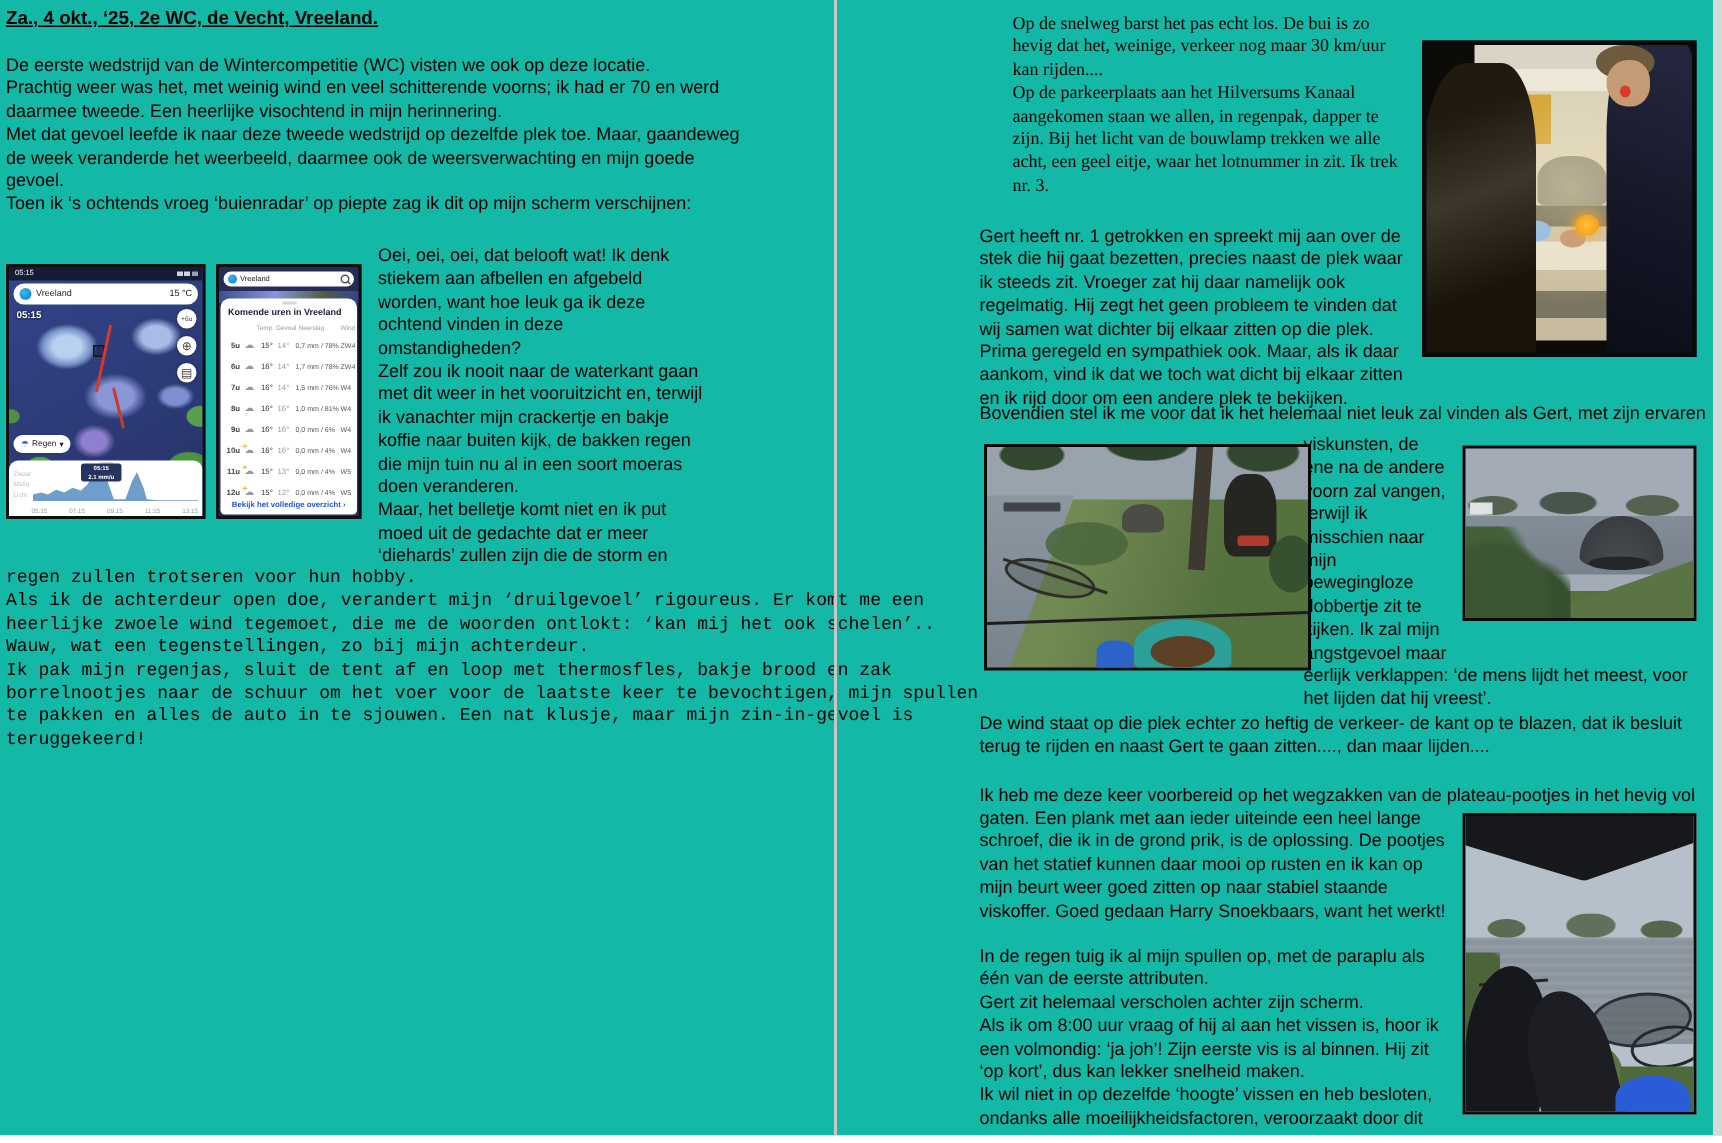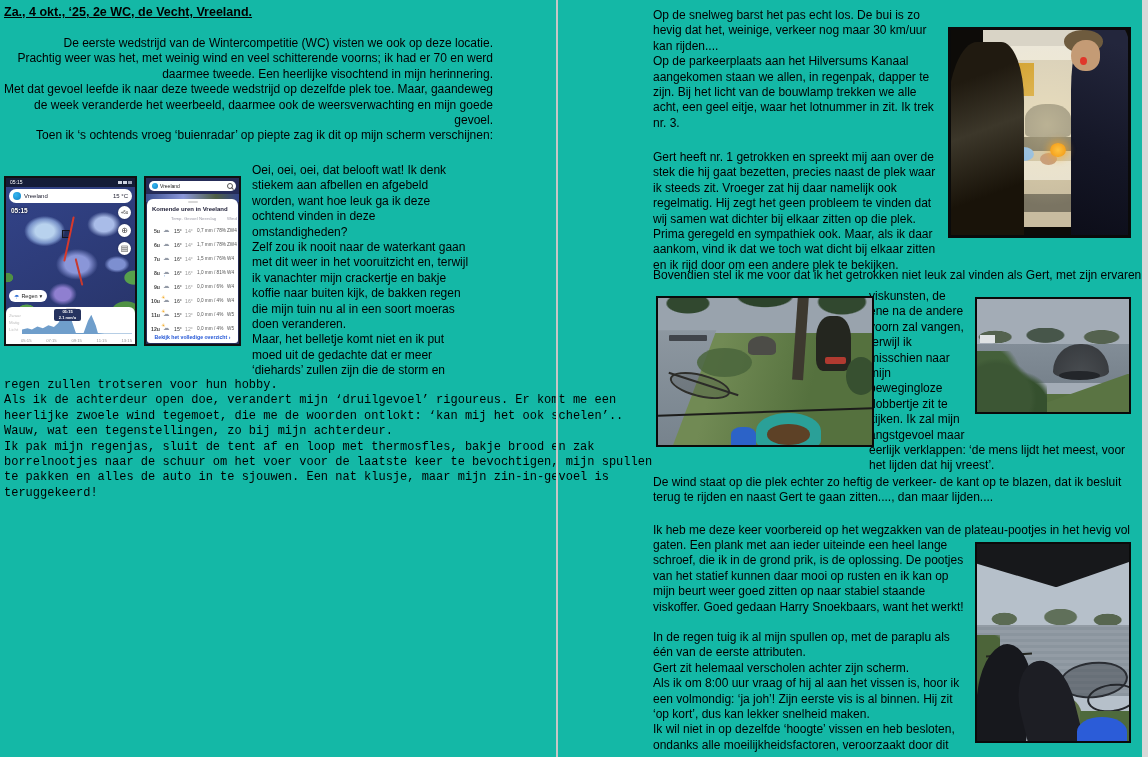--- a/index.html
+++ b/index.html
@@ -165,21 +165,21 @@
   .ph4-bucket{right:1%;bottom:-3%;width:33%;height:15%;background:#2b5cd8;border-radius:50% 50% 10% 10%;}
 </style>
 </head>
 <body>
 
 <div class="screen">
 
   <div>
     <div class="hd" style="left:4px;top:5px;">Za., 4 okt., ‘25, 2e WC, de Vecht, Vreeland.</div>
 
-    <div class="tx" style="left:4px;top:36px;text-align:right;">De eerste wedstrijd van de Wintercompetitie (WC) visten we ook op deze locatie.
+    <div class="tx" style="left:4px;top:36px;">De eerste wedstrijd van de Wintercompetitie (WC) visten we ook op deze locatie.
 Prachtig weer was het, met weinig wind en veel schitterende voorns; ik had er 70 en werd
 daarmee tweede. Een heerlijke visochtend in mijn herinnering.
 Met dat gevoel leefde ik naar deze tweede wedstrijd op dezelfde plek toe. Maar, gaandeweg
 de week veranderde het weerbeeld, daarmee ook de weersverwachting en mijn goede
 gevoel.
 Toen ik ‘s ochtends vroeg ‘buienradar’ op piepte zag ik dit op mijn scherm verschijnen:</div>
 
     <div class="p1">
       <div class="p1-map"></div>
       <div class="p1-marker"></div>
@@ -330,39 +330,39 @@
 Wauw, wat een tegenstellingen, zo bij mijn achterdeur.
 Ik pak mijn regenjas, sluit de tent af en loop met thermosfles, bakje brood en zak
 borrelnootjes naar de schuur om het voer voor de laatste keer te bevochtigen, mijn spullen
 te pakken en alles de auto in te sjouwen. Een nat klusje, maar mijn zin-in-gevoel is
 teruggekeerd!</div>
   </div>
 
   <div class="divider"></div>
 
   <div>
-    <div class="tx" style="left:653px;top:8px;">Op de snelweg barst het pas echt los. De bui is zo
+    <div class="tx" style="left:675px;top:8px;font-family:Liberation Serif, serif;">Op de snelweg barst het pas echt los. De bui is zo
 hevig dat het, weinige, verkeer nog maar 30 km/uur
 kan rijden....
 Op de parkeerplaats aan het Hilversums Kanaal
 aangekomen staan we allen, in regenpak, dapper te
 zijn. Bij het licht van de bouwlamp trekken we alle
 acht, een geel eitje, waar het lotnummer in zit. Ik trek
 nr. 3.</div>
 
     <div class="tx" style="left:653px;top:150px;">Gert heeft nr. 1 getrokken en spreekt mij aan over de
 stek die hij gaat bezetten, precies naast de plek waar
 ik steeds zit. Vroeger zat hij daar namelijk ook
 regelmatig. Hij zegt het geen probleem te vinden dat
 wij samen wat dichter bij elkaar zitten op die plek.
 Prima geregeld en sympathiek ook. Maar, als ik daar
 aankom, vind ik dat we toch wat dicht bij elkaar zitten
 en ik rijd door om een andere plek te bekijken.</div>
 
-    <div class="tx" style="left:653px;top:268px;">Bovendien stel ik me voor dat ik het getrokken niet leuk zal vinden als Gert, met zijn ervaren</div>
+    <div class="tx" style="left:653px;top:268px;">Bovendien stel ik me voor dat ik het helemaal niet leuk zal vinden als Gert, met zijn ervaren</div>
 
     <div class="tx" style="left:869px;top:289px;">viskunsten, de
 ene na de andere
 voorn zal vangen,
 terwijl ik
 misschien naar
 mijn
 bewegingloze
 dobbertje zit te
 kijken. Ik zal mijn

